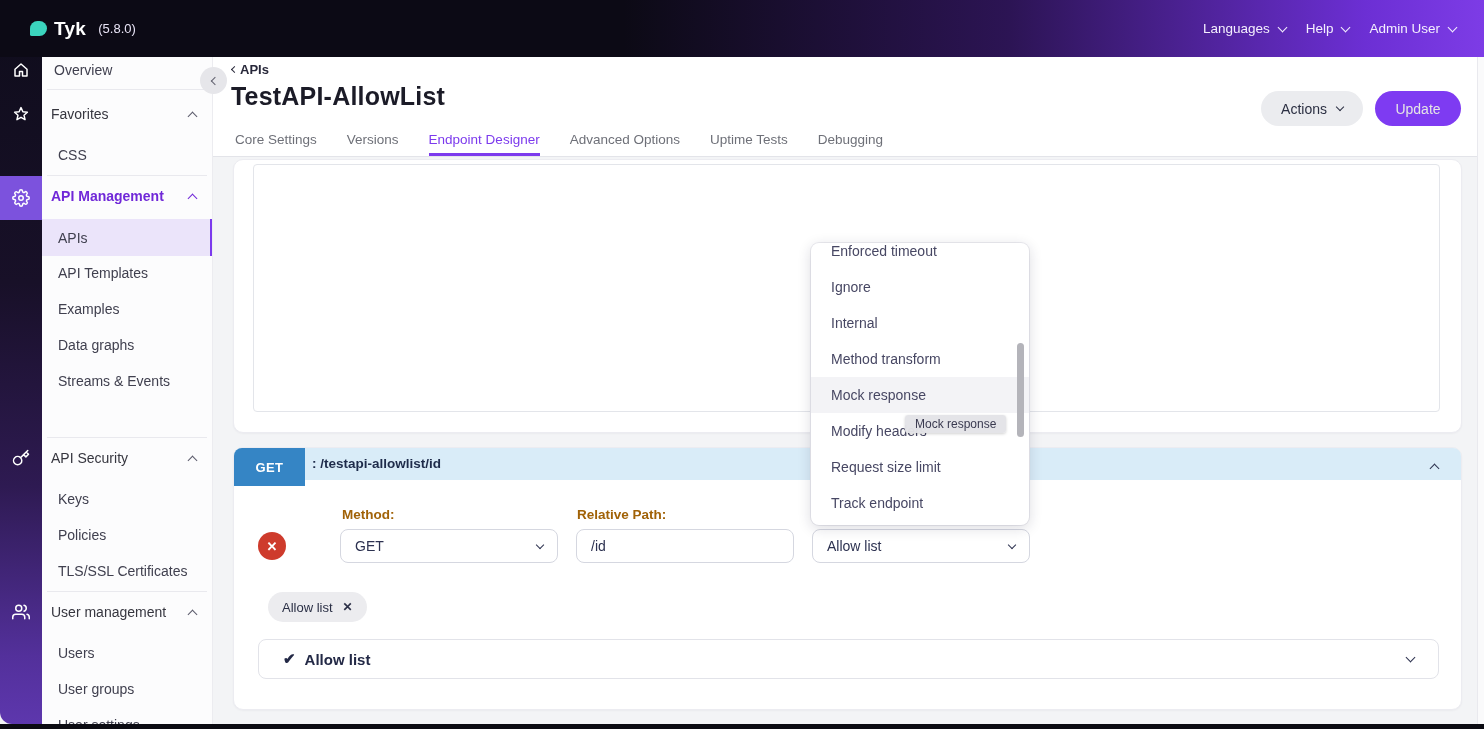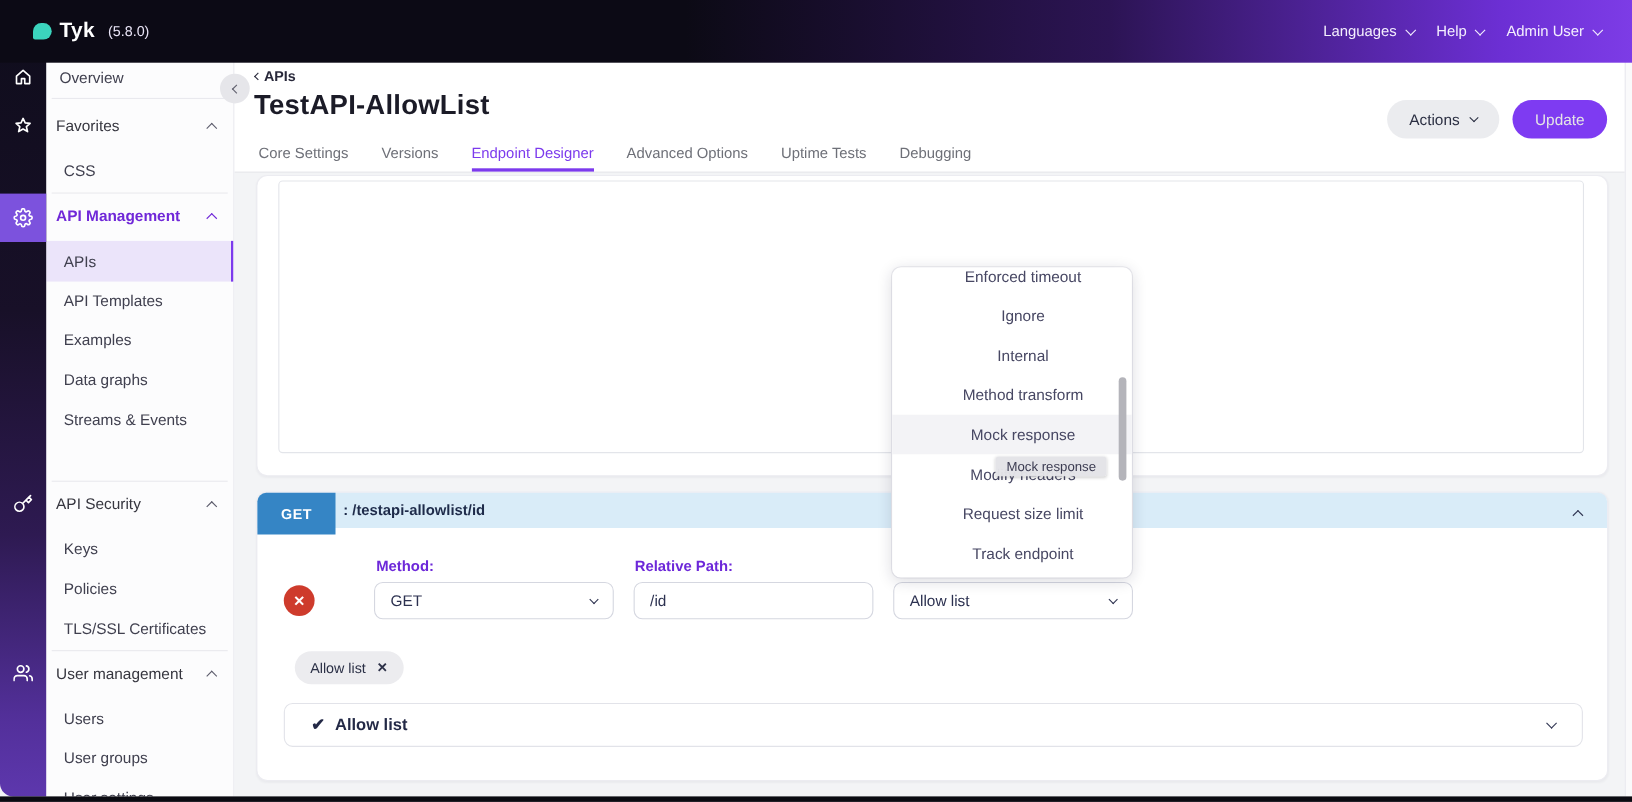--- a/index.html
+++ b/index.html
@@ -72,37 +72,37 @@
 
   .card2 { left:20px; top:290px; width:1229px; height:263px; border-radius:10px; }
   .ep-header { position:absolute; left:0; top:0; width:100%; height:32px; background:#d9ecf8; border-radius:8px 8px 0 0; cursor:pointer; }
   .get-badge { position:absolute; left:0; top:0; width:71px; height:38px; background:#3585c5; border-radius:8px 0 0 0;
     color:#fff; font-size:13px; font-weight:700; letter-spacing:.4px; display:flex; align-items:center; justify-content:center; z-index:2; }
   .ep-path { position:absolute; left:78px; top:0; line-height:32px; font-size:13.5px; font-weight:700; color:#1e2b4a; }
   .ep-chev { position:absolute; right:23px; top:13px; color:#2e3350; }
 
   .del-btn { position:absolute; left:24px; top:84px; width:28px; height:28px; border-radius:50%; background:#ce3b2c;
     color:#fff; display:flex; align-items:center; justify-content:center; font-size:13px; font-weight:700; cursor:pointer; border:none; }
-  .fld-label { position:absolute; top:59px; font-size:13.5px; font-weight:700; color:#6d28d9; }
+  .fld-label { position:absolute; top:59px; font-size:13.5px; font-weight:700; color:#a16207; }
   .ctl { position:absolute; top:81px; width:218px; height:34px; border:1px solid #d5d7e0; border-radius:8px; background:#fff;
     display:flex; align-items:center; padding:0 14px; font-size:14px; color:#2c3150; cursor:pointer; }
   .ctl .chv { margin-left:auto; color:#2e3350; width:6px; height:6px; }
 
   .chip { position:absolute; left:34px; top:144px; height:30px; border-radius:15px; background:#ececef;
     display:inline-flex; align-items:center; gap:10px; padding:0 14px; font-size:13px; color:#2a2f45; }
   .chip .x { font-size:12px; font-weight:700; color:#2d3148; cursor:pointer; }
 
   .al-section { position:absolute; left:24px; top:191px; width:1181px; height:40px; border:1px solid #e2e3e9; border-radius:8px;
     display:flex; align-items:center; padding:0 24px; cursor:pointer; }
   .al-title { font-size:15px; font-weight:700; color:#232946; display:flex; align-items:center; gap:9px; }
   .al-section .chv { margin-left:auto; color:#2e3350; }
 
   
   .popup { position:absolute; left:811px; top:243px; width:218px; height:282px; background:#fff; border-radius:8px;
-    box-shadow:0 3px 14px rgba(25,25,55,.16), 0 0 0 1px #ededf1; z-index:40; overflow:hidden;text-align:center; }
+    box-shadow:0 3px 14px rgba(25,25,55,.16), 0 0 0 1px #ededf1; z-index:40; overflow:hidden; }
   .popup ul { list-style:none; margin-top:-10px; }
   .popup li { height:36px; line-height:36px; padding-left:20px; font-size:14px; color:#474763; cursor:pointer; }
   .popup li.hovered { background:#f3f3f6; }
   .popup-scrollbar { position:absolute; right:5px; top:100px; width:7px; height:94px; border-radius:4px; background:#b4b4ba; }
   .tooltip { position:absolute; left:94px; top:172px; background:rgba(227,227,231,.97); border-radius:3px;
     padding:2px 10px; font-size:12px; color:#3a3a50; box-shadow:0 1px 3px rgba(0,0,0,.18); white-space:nowrap; z-index:41; }
 
   
   .v-track { position:absolute; right:0; top:45px; width:7px; height:679px; background:#fafafb; border-left:1px solid #e9e9ee; z-index:6; }
 

